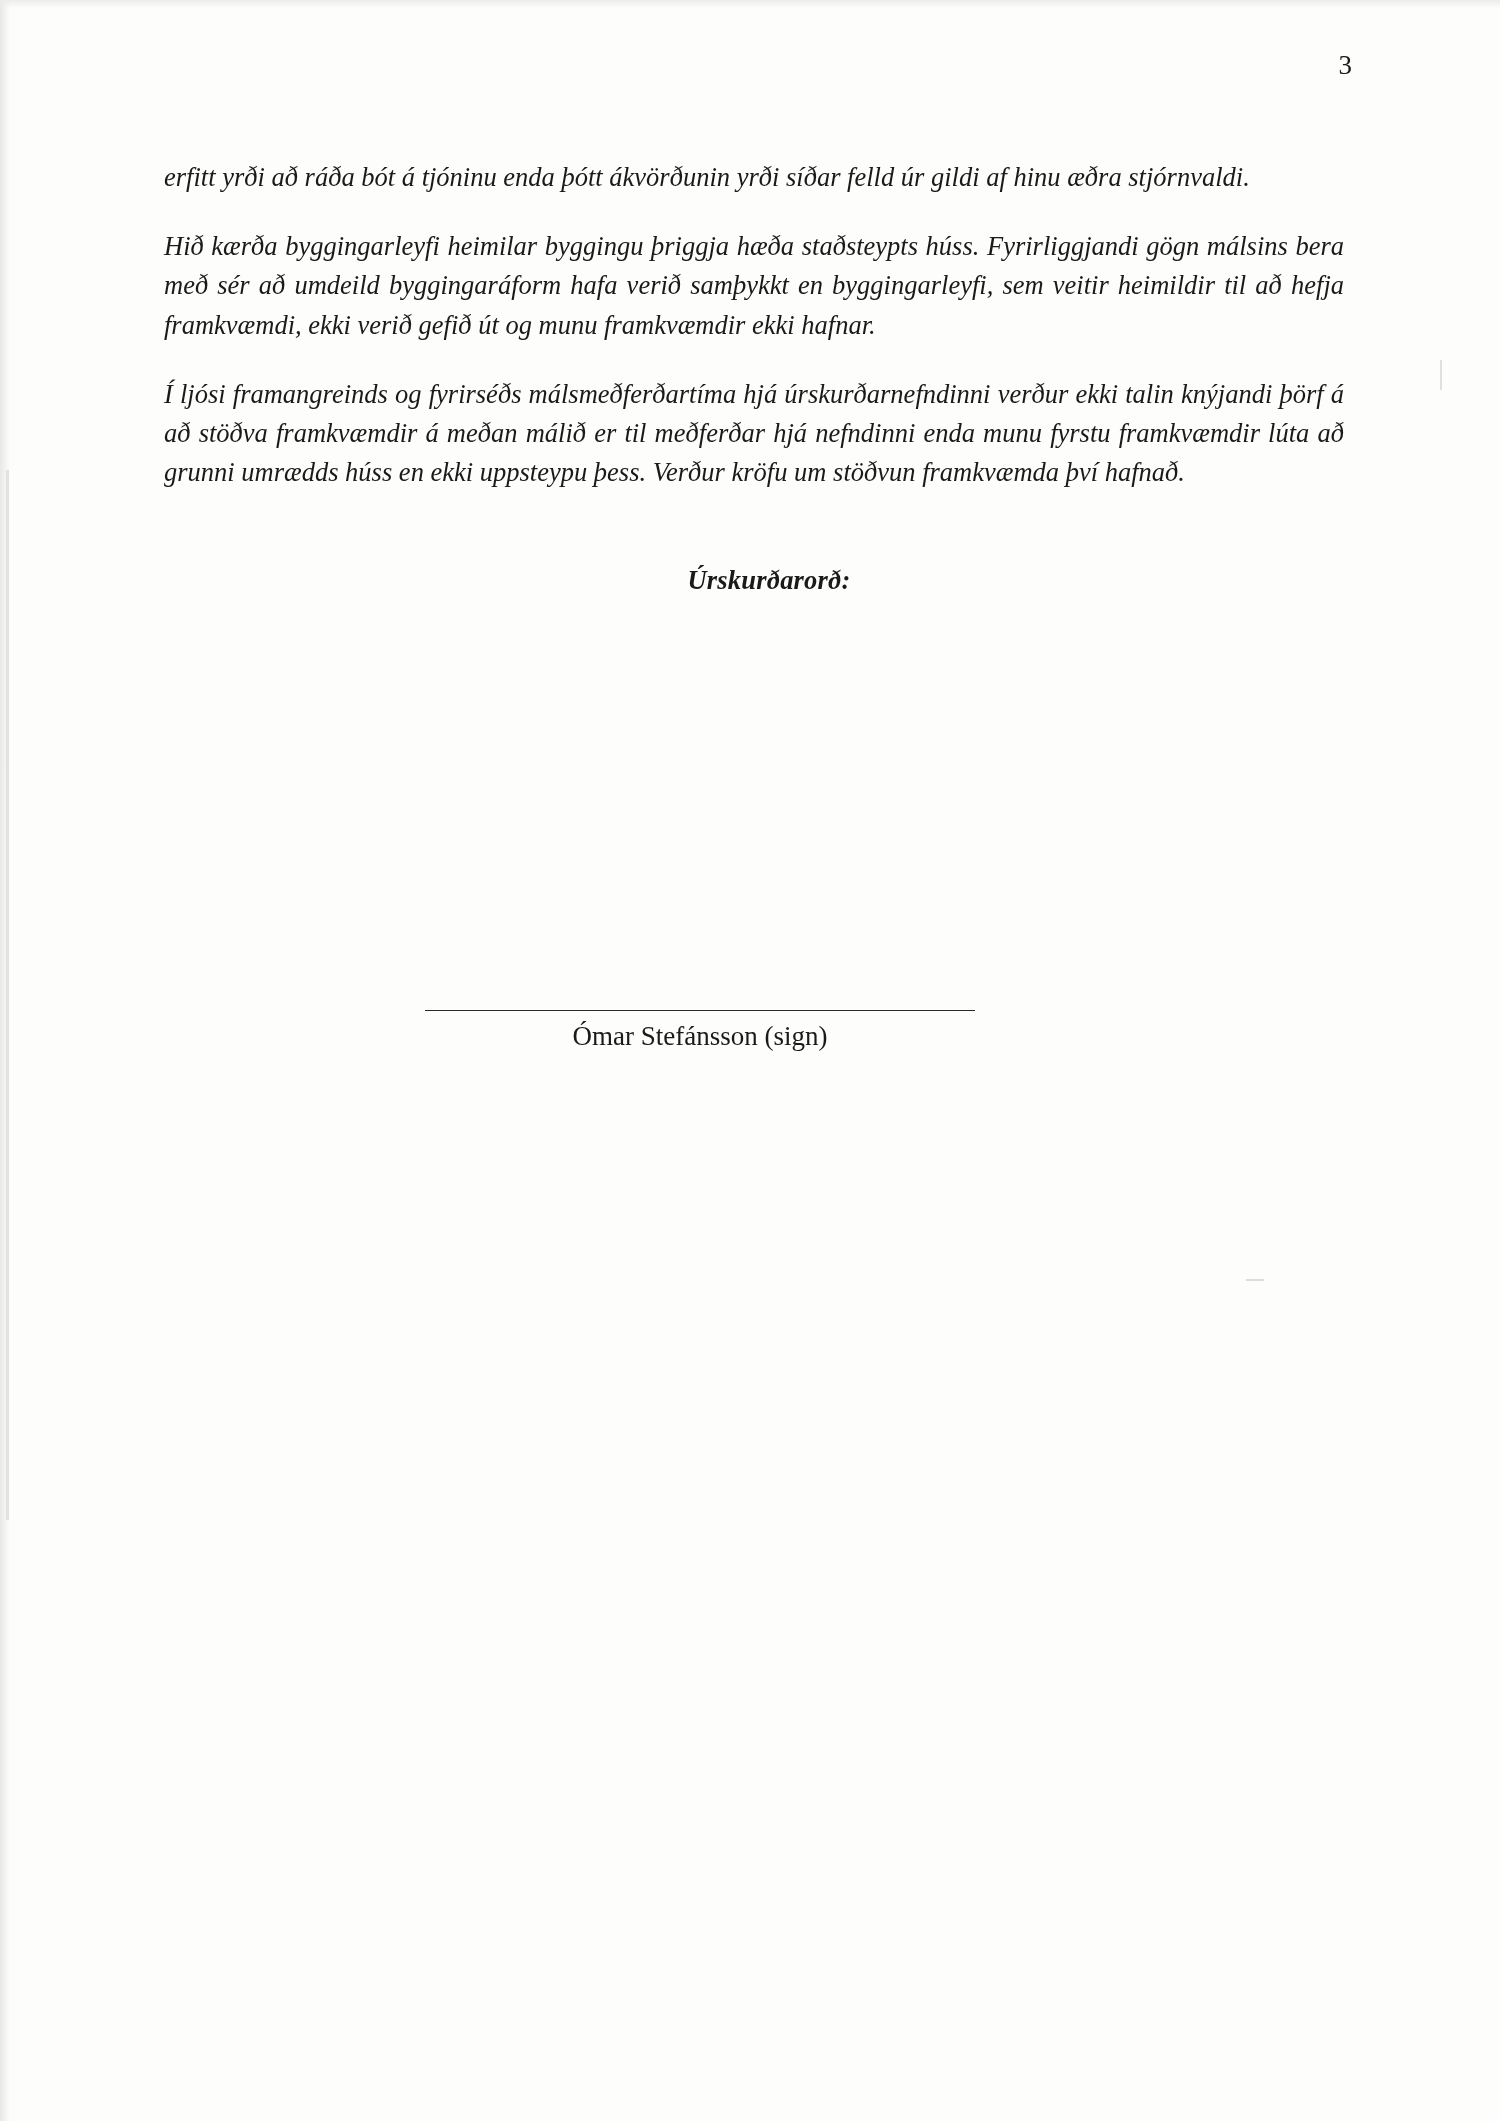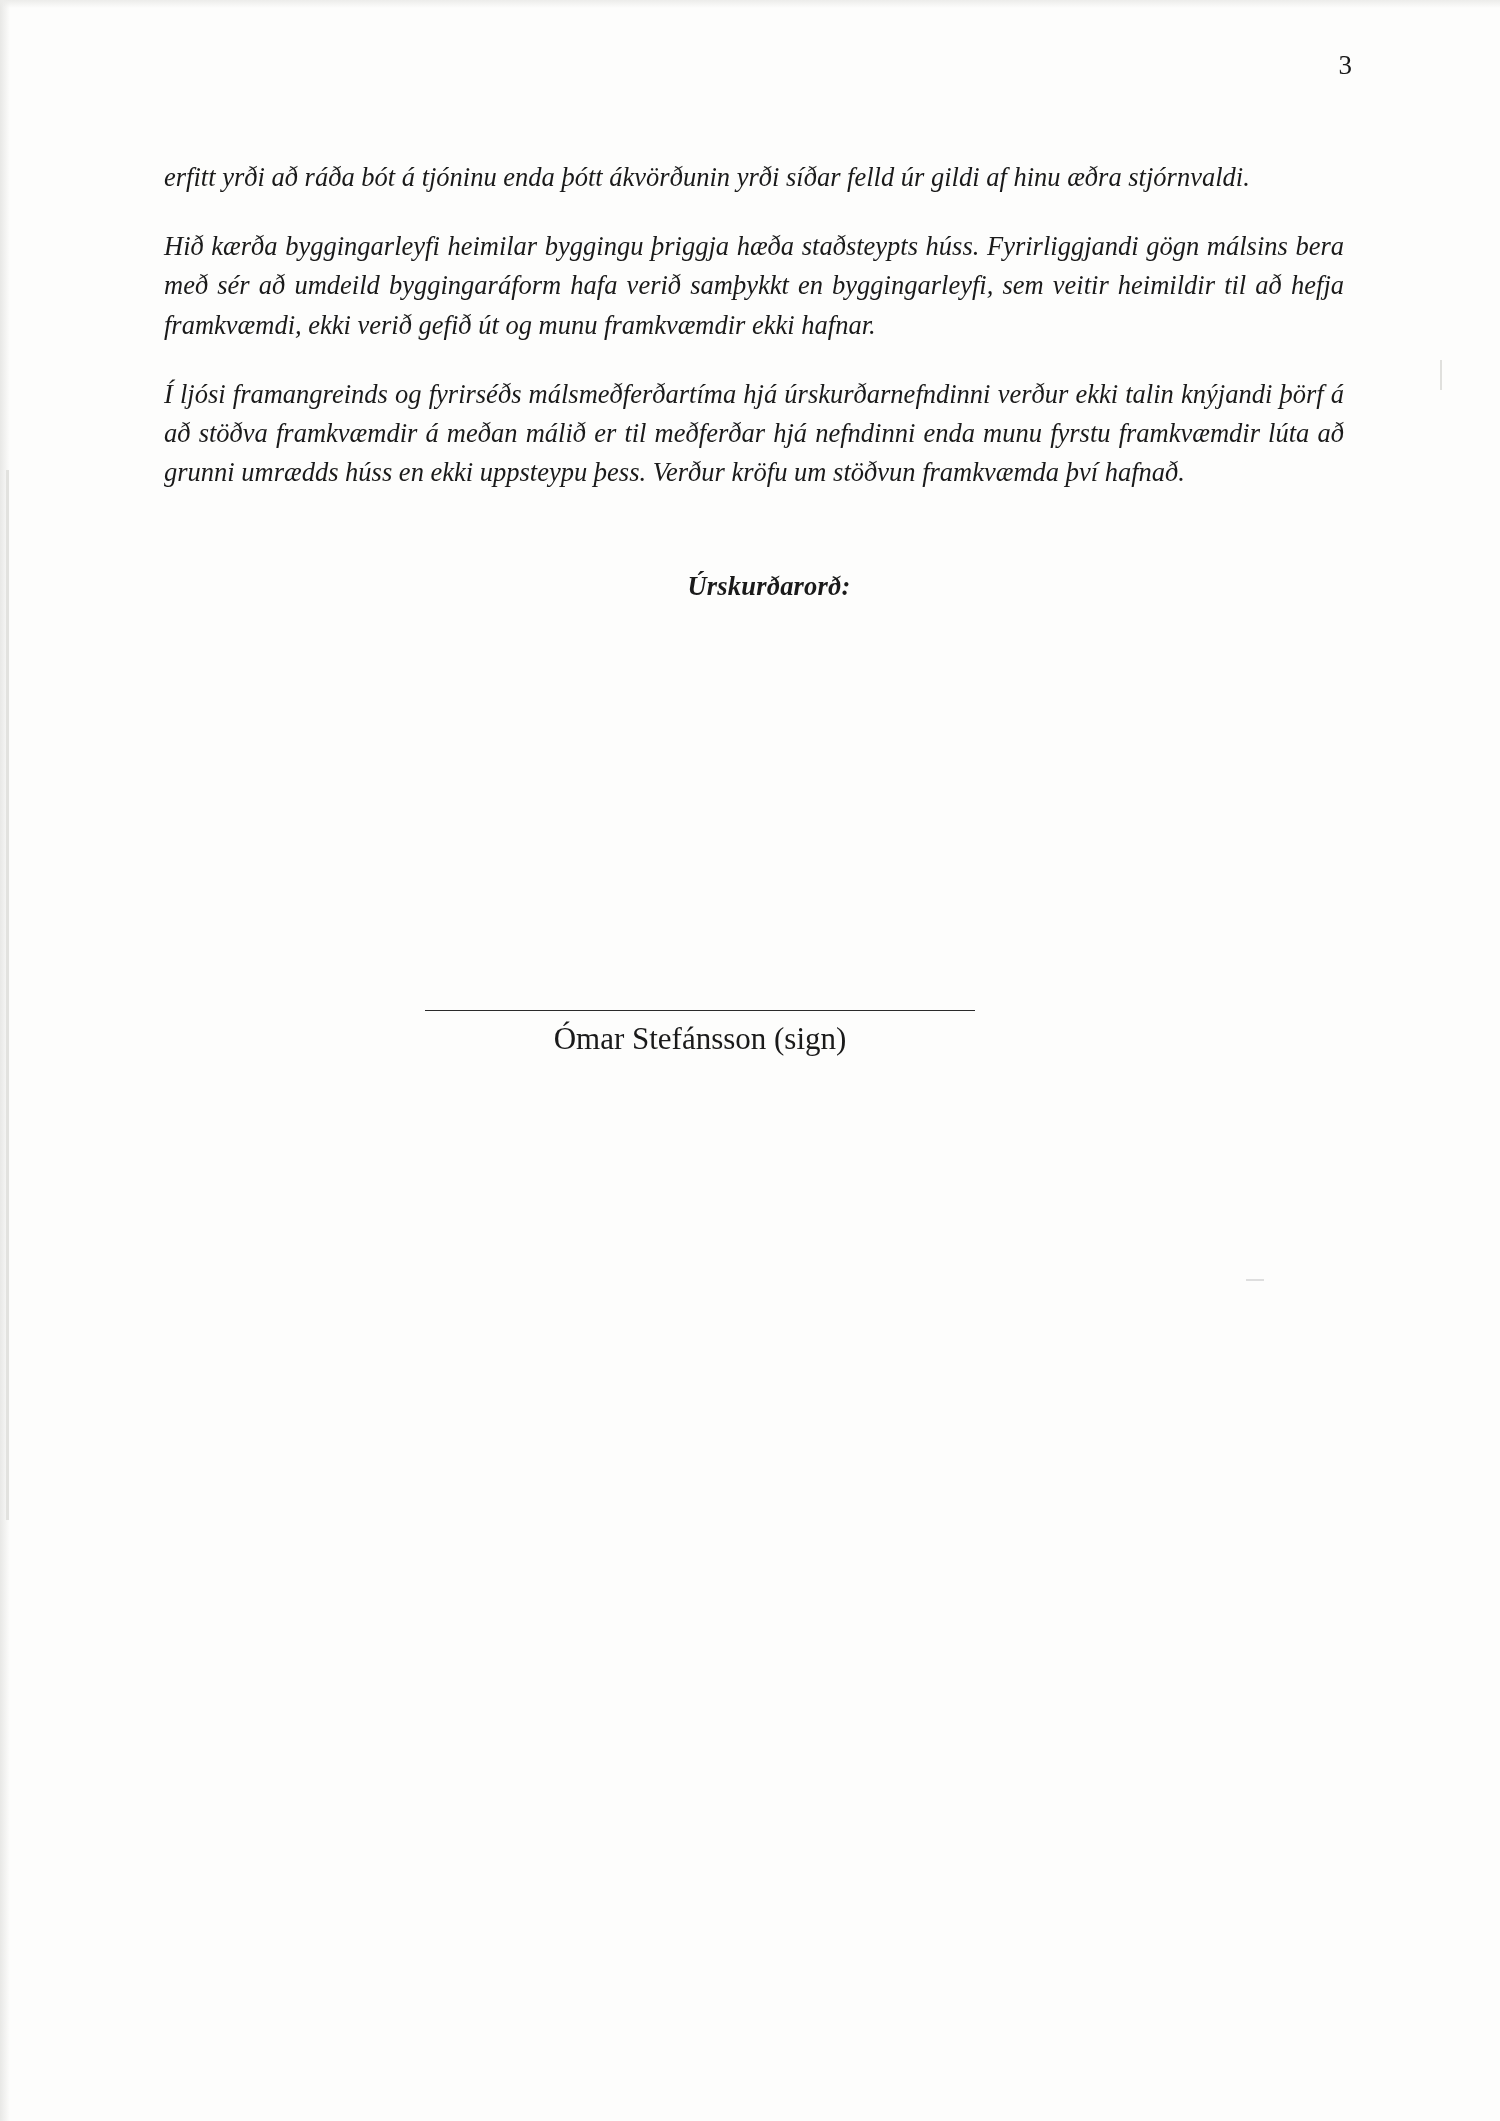--- a/index.html
+++ b/index.html
@@ -72,21 +72,21 @@
     margin: 0 0 0 0;
     font-size: 26.5px;
     line-height: 1.48;
     text-align: justify;
     text-justify: inter-word;
   }
   .gap-md { height: 30px; }
   .gap-lg { height: 34px; }
 
   .ruling-title {
-    margin: 14px;
+    margin: 8px;
     font-size: 26.5px;
     font-weight: bold;
     text-align: center;
     letter-spacing: 0.2px;
     padding-left: 30px;
   }
 
   .signature-block {
     position: absolute;
     left: 160px;
@@ -96,21 +96,21 @@
   .signature-line {
     width: 550px;
     margin-left: 265px;
     border-top: 1.6px solid #2a2a2a;
   }
   .signature-name {
     margin-top: 10px;
     text-align: center;
     width: 550px;
     margin-left: 265px;
-    font-size: 31px;
+    font-size: 27px;
   }
 </style>
 </head>
 <body>
 
 <div class="page">
 
   <div class="scan-edge-left"></div>
   <div class="scan-edge-top"></div>
   <div class="scan-mark-a"></div>

